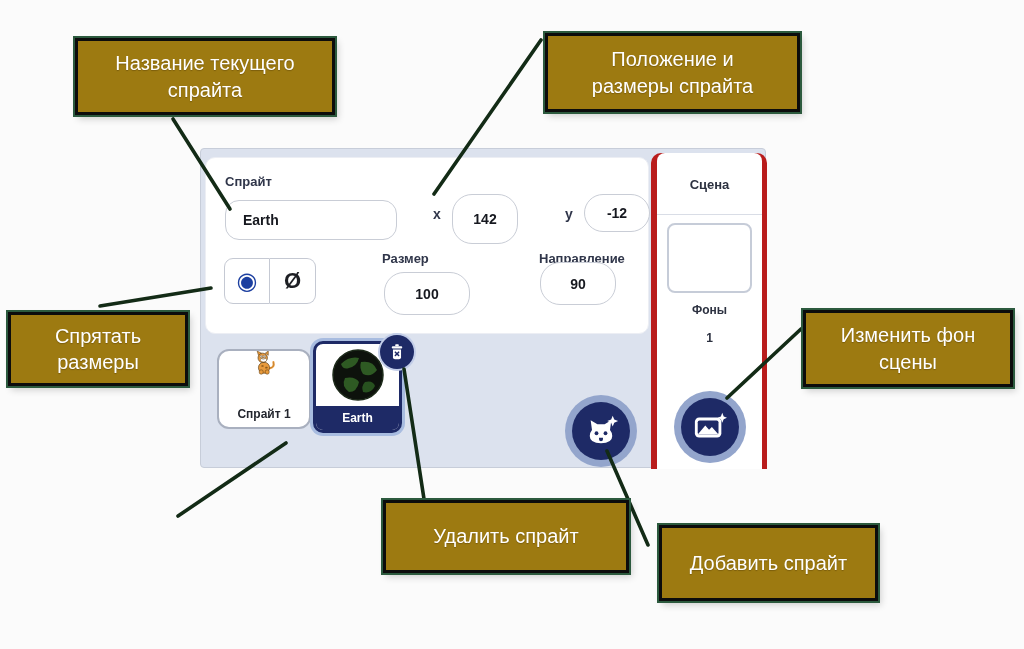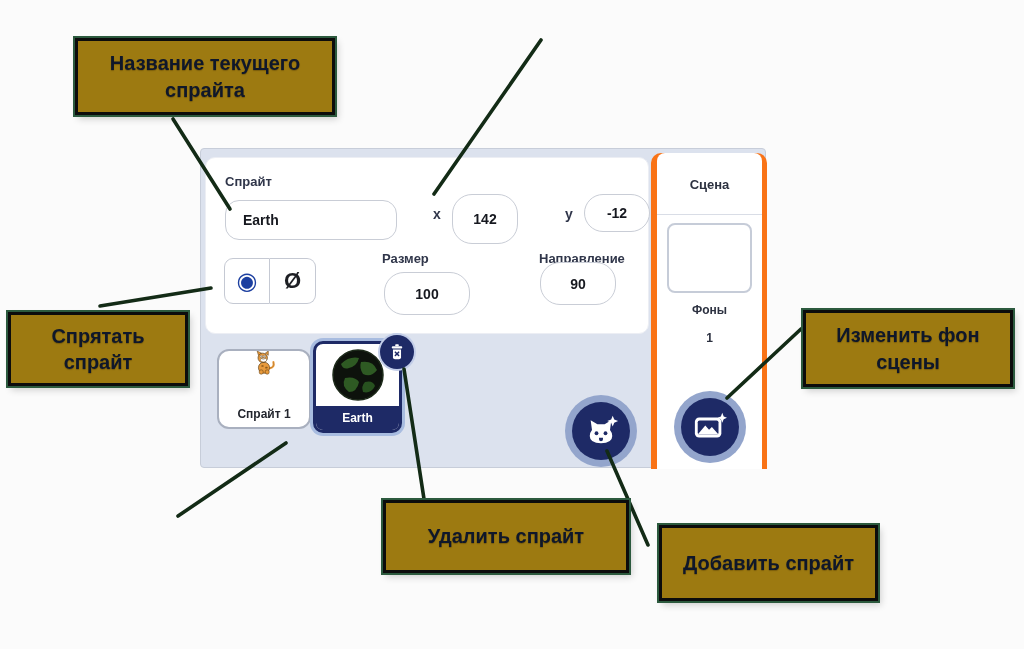--- a/index.html
+++ b/index.html
@@ -3,25 +3,25 @@
 <meta charset="utf-8">
 <style>
   html,body{margin:0;padding:0;}
   body{font-family:"Liberation Sans",sans-serif;background:#f2f2f2;}
   #canvas{position:relative;width:1024px;height:649px;background:#fbfbfb;overflow:hidden;}
 
   
   .callout{
     position:absolute;
     background:#9d7a11;
-    color:#0f172a;
+    color:#ffffff;
     border:3px solid #0c0c0c;
     box-shadow:0 0 0 2px #2c5a3e, 3px 4px 7px rgba(0,0,0,.18);
     display:flex;align-items:center;justify-content:center;
-    text-align:center;font-weight:bold;font-size:20px;line-height:1.32;
+    text-align:center;font-weight:normal;font-size:20px;line-height:1.32;
     white-space:pre-line;box-sizing:border-box;
     text-shadow:0 1px 1px rgba(60,40,0,.35);
   }
 
   
   svg.lines{position:absolute;left:0;top:0;pointer-events:none;}
 
   
   .scr{position:absolute;background:#dce2ee;border:1px solid #c7cdd9;border-radius:4px;box-sizing:border-box;}
   .scr *{box-sizing:border-box;}
@@ -67,21 +67,21 @@
   }
   .round-btn-ring{
     position:absolute;border-radius:50%;background:#93a5cc;
     display:flex;align-items:center;justify-content:center;padding:0;border:none;
   }
   .round-btn-core{
     width:58px;height:58px;border-radius:50%;background:#1e2a66;
     display:flex;align-items:center;justify-content:center;
   }
 
-  .stage-col{position:absolute;left:450px;top:4px;width:116px;height:316px;background:#f97316;border-radius:10px 10px 0 0;}
+  .stage-col{position:absolute;left:450px;top:4px;width:116px;height:316px;background:#b91c1c;border-radius:10px 10px 0 0;}
   .stage-inner{position:absolute;left:6px;right:5px;top:0;bottom:0;background:#fff;border-radius:8px 8px 0 0;}
   .stage-title{position:absolute;left:0;right:0;top:24px;text-align:center;font-size:13px;font-weight:700;color:#2c3140;}
   .stage-sep{position:absolute;left:0;right:0;top:61px;height:1px;background:#d9dde6;}
   .stage-thumb{position:absolute;left:10px;top:70px;width:85px;height:70px;background:#fff;border:2px solid #c6ccd8;border-radius:8px;}
   .backdrops-lbl{position:absolute;left:0;right:0;top:150px;text-align:center;font-size:12px;font-weight:700;color:#2c3140;}
   .backdrops-count{position:absolute;left:0;right:0;top:178px;text-align:center;font-size:12px;font-weight:700;color:#2c3140;}
 </style>
 </head>
 <body>
 
@@ -198,20 +198,22 @@
     <line x1="541" y1="40" x2="434" y2="194" stroke="#132b16" stroke-width="3.6" stroke-linecap="round"></line>
     <line x1="100" y1="306" x2="211" y2="288" stroke="#132b16" stroke-width="3.6" stroke-linecap="round"></line>
     <line x1="801" y1="329" x2="727" y2="398" stroke="#132b16" stroke-width="3.6" stroke-linecap="round"></line>
     <line x1="286" y1="443" x2="178" y2="516" stroke="#132b16" stroke-width="3.6" stroke-linecap="round"></line>
     <line x1="404" y1="369" x2="426" y2="512" stroke="#132b16" stroke-width="3.6" stroke-linecap="round"></line>
     <line x1="607" y1="451" x2="648" y2="545" stroke="#132b16" stroke-width="3.6" stroke-linecap="round"></line>
   </svg>
 
   <div class="callout" style="left:75px;top:38px;width:260px;height:77px">Название текущего
 спрайта</div>
+  <div class="callout" style="left:545px;top:33px;width:255px;height:79px">Положение и
+размеры спрайта</div>
   <div class="callout" style="left:8px;top:312px;width:180px;height:74px">Спрятать
-спрайт</div>
+размеры</div>
   <div class="callout" style="left:803px;top:310px;width:210px;height:77px">Изменить фон
 сцены</div>
   <div class="callout" style="left:383px;top:500px;width:246px;height:73px">Удалить спрайт</div>
   <div class="callout" style="left:659px;top:525px;width:219px;height:76px">Добавить спрайт</div>
 
 </div>
 
 </body></html>

